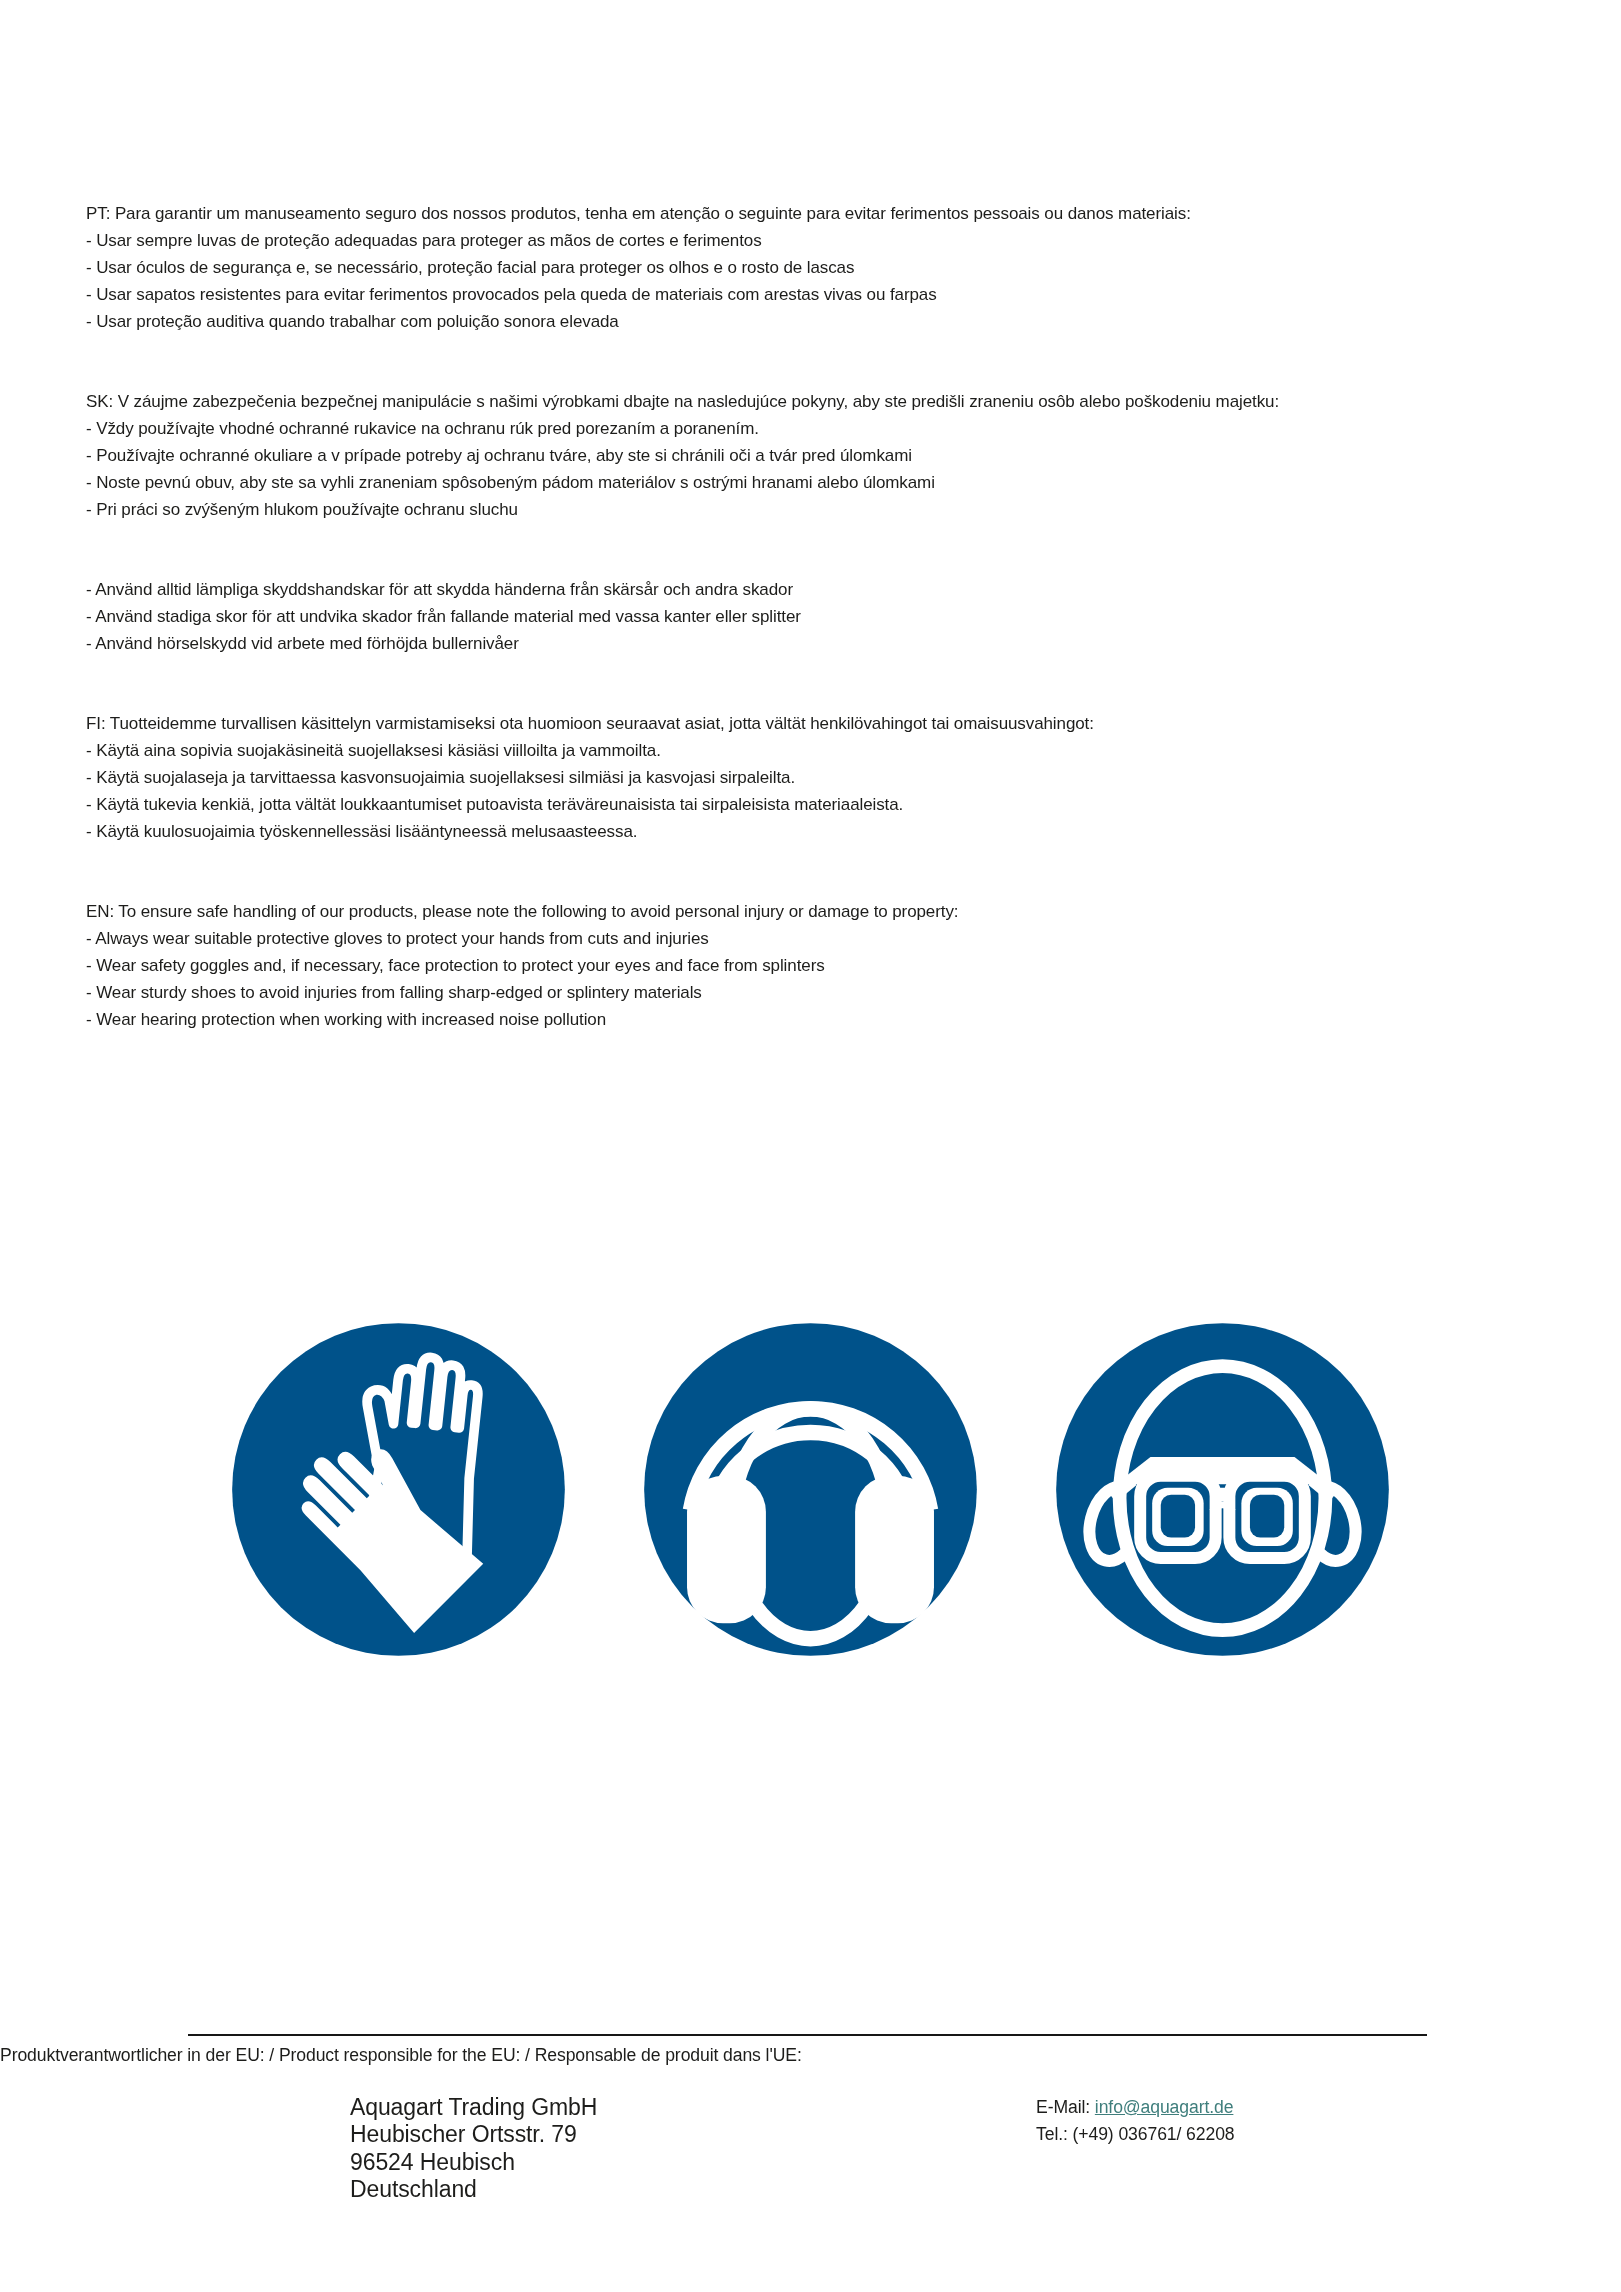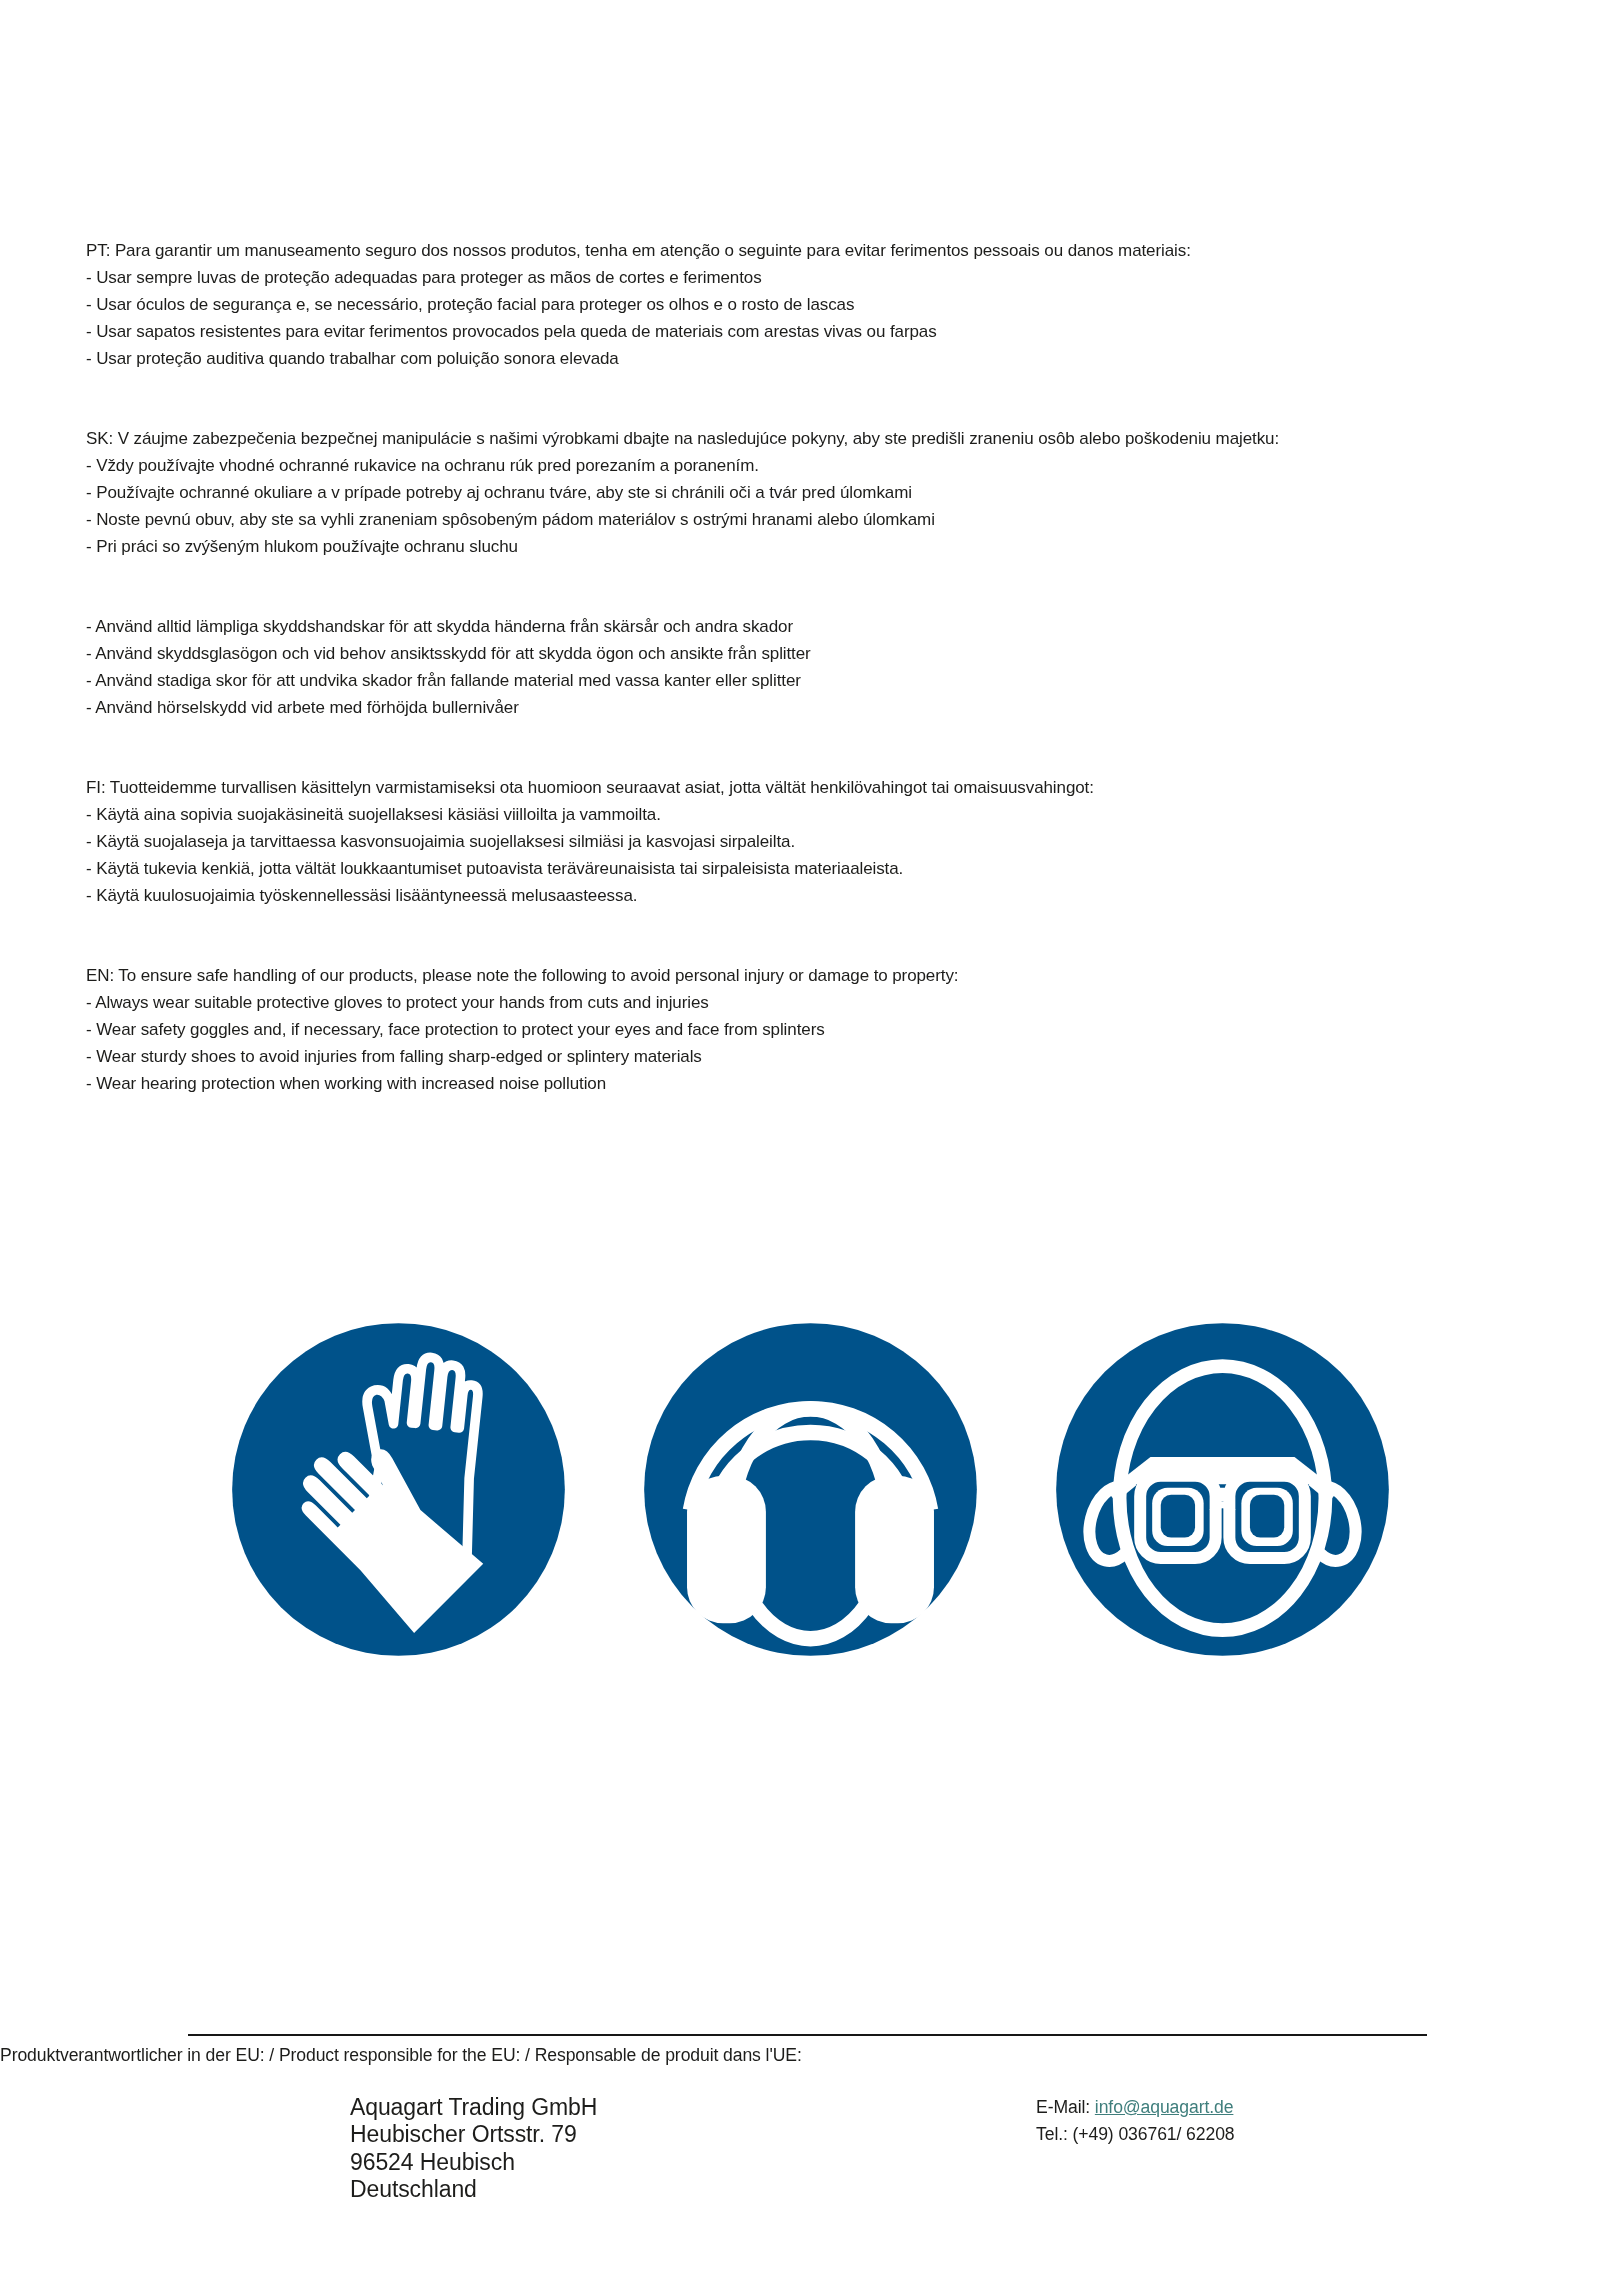--- a/index.html
+++ b/index.html
@@ -7,21 +7,21 @@
     --link:#3f7e7c;
     --ink:#1d1d1b;
   }
   *{box-sizing:border-box;}
   html,body{margin:0;padding:0;}
   body{
     width:1621px;height:2293px;position:relative;overflow:hidden;
     background:#ffffff;color:var(--ink);
     font-family:"Liberation Sans",sans-serif;
   }
-  .text-area{position:absolute;left:86px;top:200px;width:1372px;margin-top:37px;}
+  .text-area{position:absolute;left:86px;top:200px;width:1372px;}
   .lang-block{margin:0 0 53px 0;}
   .lang-block p{margin:0;font-size:17px;line-height:27px;letter-spacing:-0.1px;}
   .picto-row{position:absolute;top:1318px;left:0;width:100%;display:flex;justify-content:center;gap:69px;}
   .picto{width:343px;height:343px;display:block;}
   .footer-rule{position:absolute;top:2034px;left:188px;width:1239px;height:0;border-top:2px solid #161616;}
   .footer-heading{position:absolute;top:2045px;left:0;width:100%;text-align:left;font-size:17.6px;letter-spacing:-0.1px;}
   .address{position:absolute;left:350px;top:2094px;font-size:23px;line-height:27.4px;letter-spacing:-0.1px;}
   .address p{margin:0;}
   .contact{position:absolute;left:1036px;top:2094px;font-size:17.6px;line-height:27.4px;letter-spacing:-0.1px;}
   .contact p{margin:0;}
@@ -43,21 +43,20 @@
   <section class="lang-block">
     <p>SK: V záujme zabezpečenia bezpečnej manipulácie s našimi výrobkami dbajte na nasledujúce pokyny, aby ste predišli zraneniu osôb alebo poškodeniu majetku:</p>
     <p>- Vždy používajte vhodné ochranné rukavice na ochranu rúk pred porezaním a poranením.</p>
     <p>- Používajte ochranné okuliare a v prípade potreby aj ochranu tváre, aby ste si chránili oči a tvár pred úlomkami</p>
     <p>- Noste pevnú obuv, aby ste sa vyhli zraneniam spôsobeným pádom materiálov s ostrými hranami alebo úlomkami</p>
     <p>- Pri práci so zvýšeným hlukom používajte ochranu sluchu</p>
   </section>
 
   <section class="lang-block">
     <p>- Använd alltid lämpliga skyddshandskar för att skydda händerna från skärsår och andra skador</p>
-    <p>- Använd skyddsglasögon och vid behov ansiktsskydd för att skydda ögon och ansikte från splitter</p>
     <p>- Använd stadiga skor för att undvika skador från fallande material med vassa kanter eller splitter</p>
     <p>- Använd hörselskydd vid arbete med förhöjda bullernivåer</p>
   </section>
 
   <section class="lang-block">
     <p>FI: Tuotteidemme turvallisen käsittelyn varmistamiseksi ota huomioon seuraavat asiat, jotta vältät henkilövahingot tai omaisuusvahingot:</p>
     <p>- Käytä aina sopivia suojakäsineitä suojellaksesi käsiäsi viilloilta ja vammoilta.</p>
     <p>- Käytä suojalaseja ja tarvittaessa kasvonsuojaimia suojellaksesi silmiäsi ja kasvojasi sirpaleilta.</p>
     <p>- Käytä tukevia kenkiä, jotta vältät loukkaantumiset putoavista teräväreunaisista tai sirpaleisista materiaaleista.</p>
     <p>- Käytä kuulosuojaimia työskennellessäsi lisääntyneessä melusaasteessa.</p>

